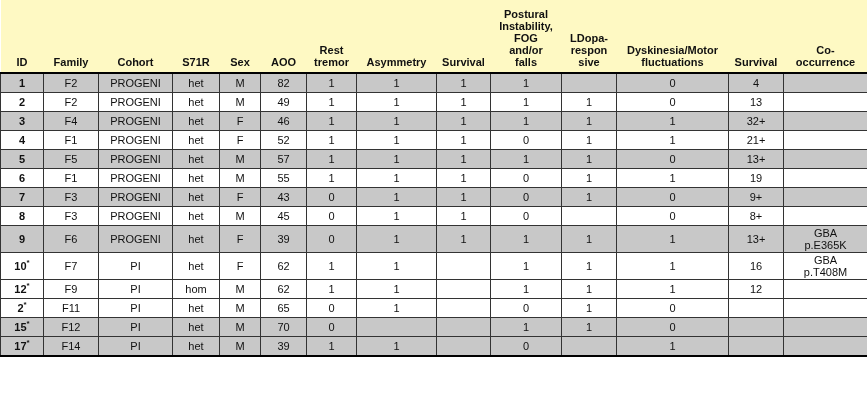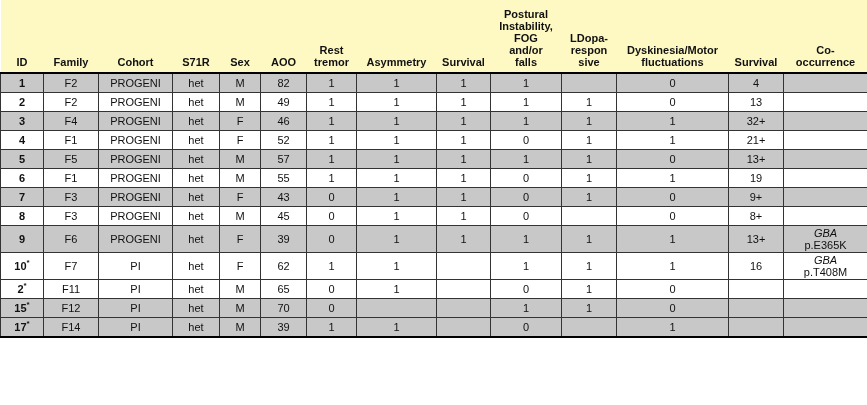--- a/index.html
+++ b/index.html
@@ -51,21 +51,20 @@
     border-bottom: 2px solid #000000;
   }
   td.id-cell {
     font-weight: bold;
   }
   td.id-cell sup {
     font-size: 8px;
     line-height: 0;
   }
   td .gene {
-    font-style: italic;
     margin-top: 16px;
   }
 </style>
 </head>
 <body>
 
 <div class="page">
   <table class="patients">
     <colgroup>
         <col style="width: 43px;">
@@ -265,20 +264,36 @@
           <td>1</td>
           <td>1</td>
           <td></td>
           <td>1</td>
           <td>1</td>
           <td>1</td>
           <td>16</td>
           <td><span class="gene">GBA</span><br><span>p.T408M</span></td>
         </tr>
         <tr>
+          <td class="id-cell"><span>12</span><sup>*</sup></td>
+          <td>F9</td>
+          <td>PI</td>
+          <td>hom</td>
+          <td>M</td>
+          <td>62</td>
+          <td>1</td>
+          <td>1</td>
+          <td></td>
+          <td>1</td>
+          <td>1</td>
+          <td>1</td>
+          <td>12</td>
+          <td></td>
+        </tr>
+        <tr>
           <td class="id-cell"><span>2</span><sup>*</sup></td>
           <td>F11</td>
           <td>PI</td>
           <td>het</td>
           <td>M</td>
           <td>65</td>
           <td>0</td>
           <td>1</td>
           <td></td>
           <td>0</td>

